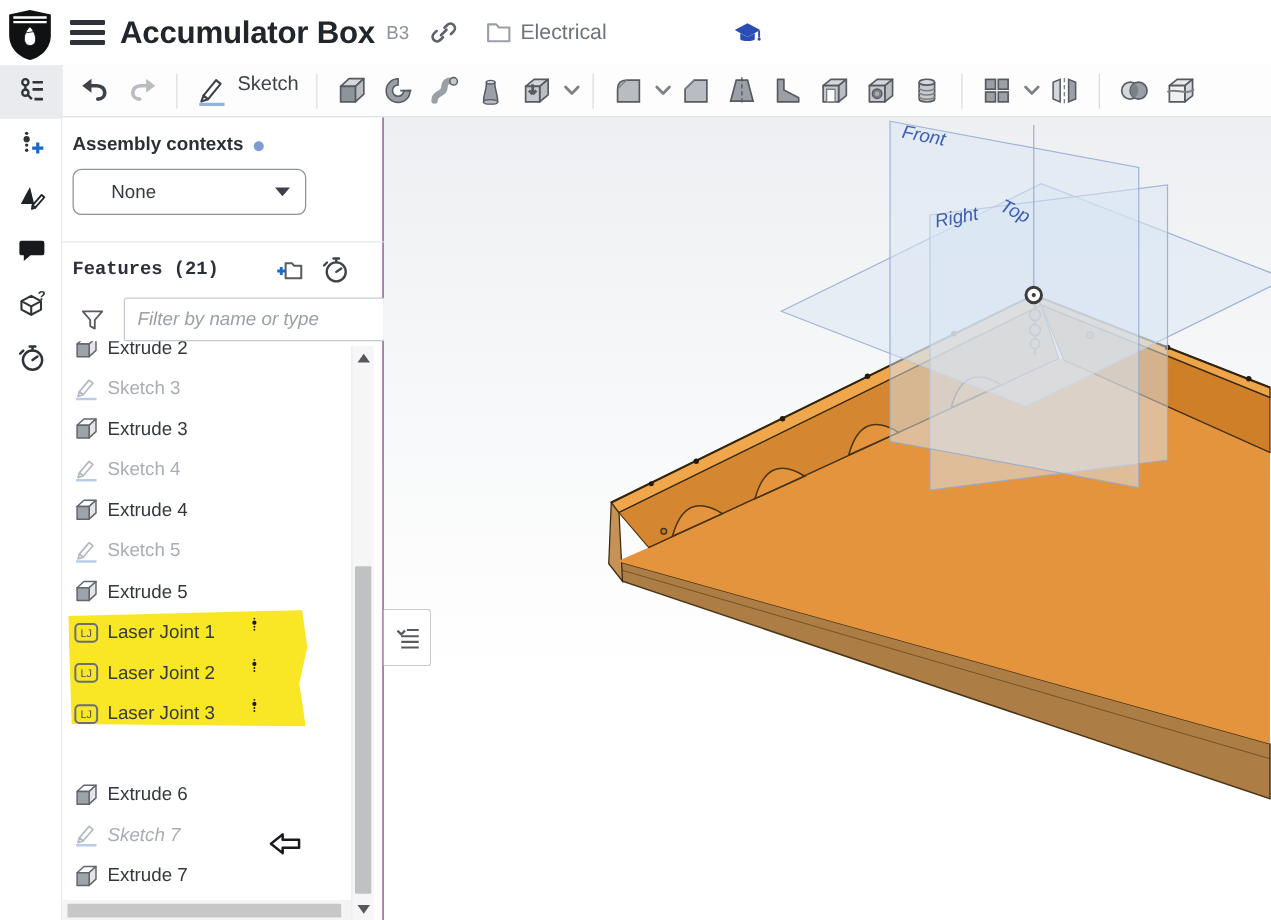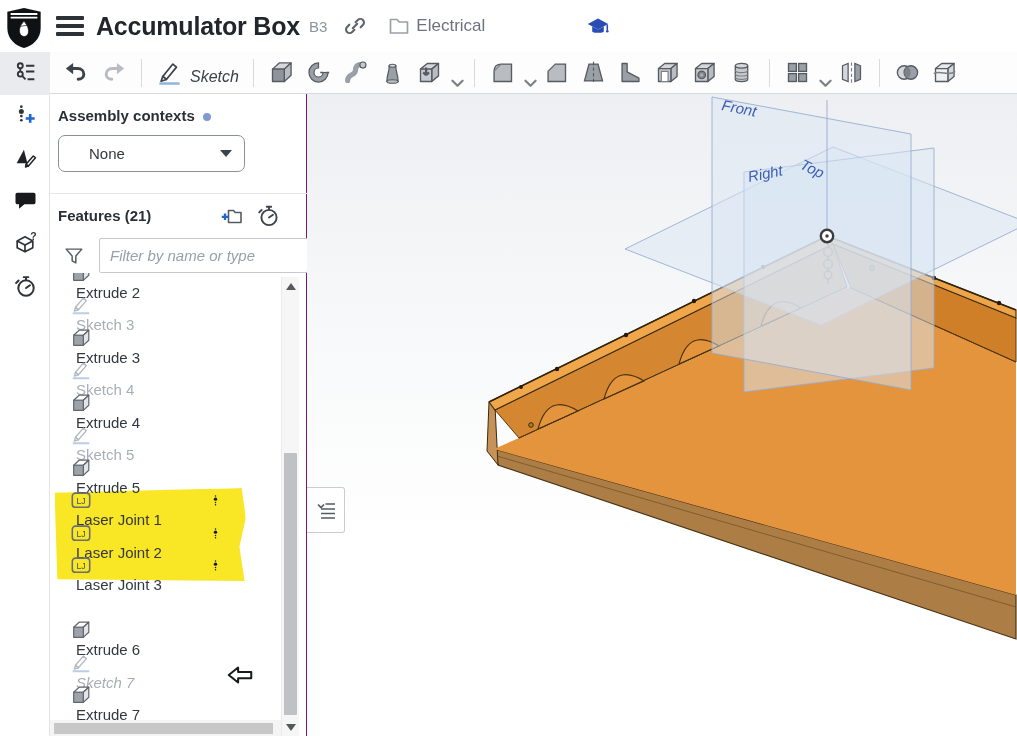--- a/index.html
+++ b/index.html
@@ -13,50 +13,50 @@
   .hamburger span{display:block;height:3.6px;background:#2d3138;border-radius:1px;}
   .doc-title{margin-left:12px;font-size:25px;font-weight:bold;color:#21262d;letter-spacing:-.2px;}
   .doc-version{margin-left:9px;font-size:15px;color:#8d939c;}
   .hdr-icon{margin-left:16px;width:24px;height:24px;flex:0 0 auto;}
   .folder-label{margin-left:5px;font-size:17px;color:#6d737c;}
   .cap-icon{position:absolute;left:586px;top:15px;width:24px;height:24px;}
 
   
   .toolbar{position:absolute;left:50px;top:52px;width:967px;height:42px;background:#fdfdfe;border-bottom:1px solid #d8dbde;display:flex;align-items:center;padding-left:8px;}
   .tb-sep{width:1px;height:28px;background:#d9dcdf;margin:0 9px;flex:0 0 auto;}
-  .tb-btn{display:flex;align-items:flex-end;padding:2px 5px;border-radius:3px;cursor:pointer;flex:0 0 auto;font-style:italic;}
+  .tb-btn{display:flex;align-items:flex-start;padding:2px 5px;border-radius:3px;cursor:pointer;flex:0 0 auto;}
   .tb-btn svg{width:27px;height:27px;display:block;}
   .tb-label{font-size:16px;color:#3c424a;margin-left:7px;}
   .tb-dd{width:16px;height:16px;margin-left:1px;flex:0 0 auto;}
   .tb-btn.disabled{opacity:1;}
 
   
   .sidebar{position:absolute;left:0;top:52px;width:50px;height:684px;background:#fff;border-right:1px solid #e2e4e7;}
   .sb-item{width:50px;height:43px;display:flex;align-items:center;justify-content:center;cursor:pointer;}
   .sb-item.selected{background:#e9ebee;}
   .sb-item svg{width:25px;height:25px;}
 
   
   .panel{position:absolute;left:50px;top:94px;width:257px;height:642px;background:#fff;border-right:1px solid #701a75;}
   .ctx-label{position:absolute;left:8px;top:13px;font-size:15px;font-weight:bold;color:#2b3038;}
   .ctx-dot{position:absolute;left:153px;top:19px;width:8px;height:8px;border-radius:50%;background:#7f9bd1;}
   .ctx-select{position:absolute;left:8px;top:41px;width:187px;height:37px;border:1px solid #8b9199;border-radius:7px;background:#fff;display:flex;align-items:center;cursor:pointer;}
   .ctx-select .val{margin-left:30px;font-size:15px;color:#33383f;}
   .ctx-select .car{position:absolute;right:12px;width:0;height:0;border-left:6px solid transparent;border-right:6px solid transparent;border-top:7px solid #3c424a;}
   .panel-div{position:absolute;left:0;top:99px;width:257px;height:1px;background:#e4e6e9;}
-  .feat-label{position:absolute;left:8px;top:113px;font-size:15px;font-weight:bold;color:#2b3038;}
+  .feat-label{position:absolute;left:8px;top:113px;font-size:15px;font-weight:bold;color:#2b3038;font-family:Liberation Mono, monospace;}
   .feat-ico{position:absolute;top:110px;width:24px;height:24px;cursor:pointer;}
   .feat-ico svg{width:24px;height:24px;}
   .funnel{position:absolute;left:13px;top:151px;width:22px;height:22px;}
   .filter-input{position:absolute;left:49px;top:144px;width:209px;height:35px;border:1px solid #c6cad0;border-radius:2px;font-size:15px;font-style:italic;color:#555;padding:0 10px;outline:none;}
   .filter-input::placeholder{color:#9aa0a8;font-style:italic;}
 
   .feat-list{position:absolute;left:0;top:179px;width:231px;height:447px;overflow:hidden;}
   .hl-marker{position:absolute;left:5px;top:216px;width:191px;height:93px;background:#f9e414;opacity:.93;transform:rotate(-.6deg);clip-path:polygon(0 3%,98% 0,100% 32%,96.5% 63%,99% 100%,1% 96%);z-index:0;}
-  .row{position:absolute;left:12px;width:231px;height:33px;display:flex;align-items:flex-start;padding-left:8px;z-index:1;cursor:pointer;flex-direction:column;}
+  .row{position:absolute;left:0;width:231px;height:33px;display:flex;align-items:center;padding-left:8px;z-index:1;cursor:pointer;}
   .row .ric{width:22px;height:22px;flex:0 0 auto;}
   .row .rlabel{margin-left:6px;font-size:15px;color:#33383f;}
   .row.dim .rlabel{color:#a9aeb6;}
   .row .trail{position:absolute;}
   .trail.kebab{left:147px;top:4px;width:13px;height:26px;}
   .trail.rollback{left:163px;top:8px;width:30px;height:17px;}
 
   .hscroll{position:absolute;left:0;top:626px;width:231px;height:16px;background:#f4f4f4;}
   .hscroll .thumb{position:absolute;left:4px;top:3px;width:219px;height:11px;background:#c7c7c7;}
   .vscroll{position:absolute;left:231px;top:183px;width:18px;height:459px;background:#f6f6f7;border-left:1px solid #ececee;}

